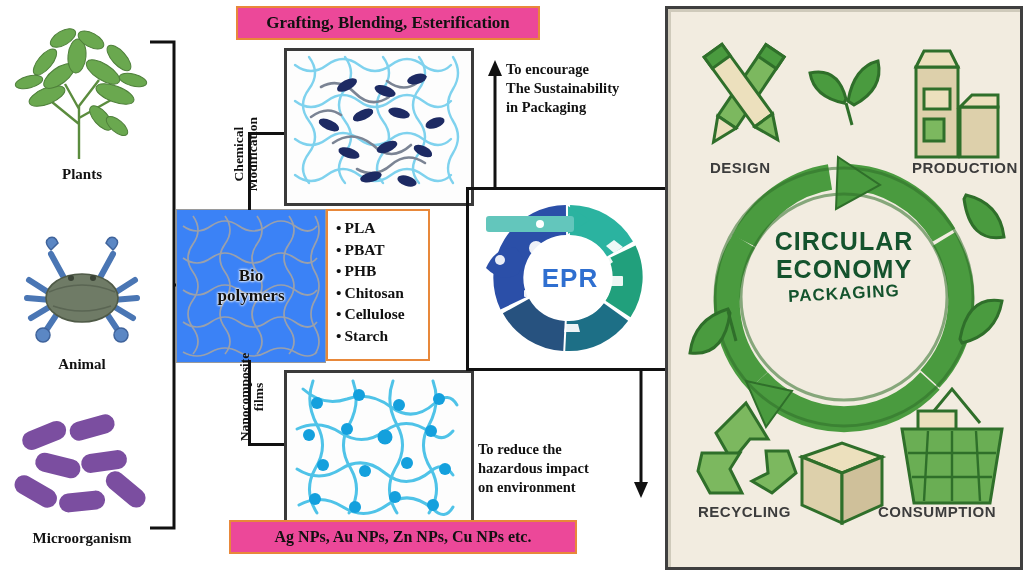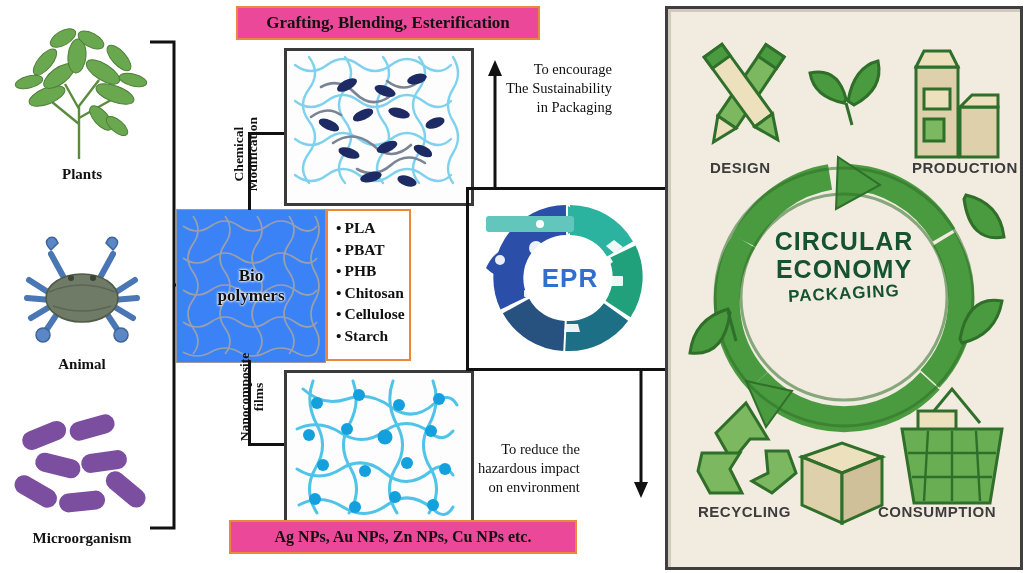--- a/index.html
+++ b/index.html
@@ -36,22 +36,22 @@
            font-size:17px;color:#111;line-height:20px;text-shadow:0 0 3px #fff,0 0 3px #fff,0 0 2px #fff;}
 
   
   .bullets{position:absolute;border:2px solid #e8883a;background:#fff;padding:6px 4px 6px 8px;box-sizing:border-box;}
   .bullets li{list-style:none;font-family:"Liberation Serif",serif;font-weight:bold;font-size:15.5px;
               color:#111;line-height:21.5px;white-space:nowrap;}
   .bullets ul{margin:0;padding:0;}
   .bullets li:before{content:"\2022";margin-right:3px;}
 
   
-  .annot{position:absolute;font-family:"Liberation Serif",serif;font-weight:normal;font-size:14.5px;
-         color:#111;line-height:19px;white-space:nowrap;text-align:right;}
+  .annot{position:absolute;font-family:"Liberation Serif",serif;font-weight:bold;font-size:14.5px;
+         color:#111;line-height:19px;white-space:nowrap;}
 
   
   .eprWrap{position:absolute;}
   .eprText{position:absolute;left:0;right:0;top:50%;transform:translateY(-50%);
            text-align:center;font-family:"Liberation Sans",sans-serif;font-weight:bold;
            font-size:26px;color:#2f6fd0;letter-spacing:1px;}
 
   
   .cePanel{position:absolute;background:#f2ece0;border:3px solid #3f3f3f;box-shadow:3px 3px 0 #cfcabb inset;}
   .ceLabel{position:absolute;font-family:"Liberation Sans",sans-serif;font-weight:bold;
@@ -156,21 +156,21 @@
         <path d="M112 6 q10 14 0 28 q-10 14 0 28 q10 14 0 28 q-10 14 0 28 q10 14 0 26"></path>
         <path d="M138 6 q8 14 0 28 q-8 14 0 28 q8 14 0 28 q-8 14 0 28 q8 14 0 26"></path>
       </g>
     </svg>
     <div class="bioText">
       <span>Bio</span><br>
       <span>polymers</span>
     </div>
   </div>
 
-  <div class="bullets" style="left:326px;top:209px;width:85px;height:152px;">
+  <div class="bullets" style="left:326px;top:209px;width:104px;height:152px;">
     <ul>
       <li>PLA</li>
       <li>PBAT</li>
       <li>PHB</li>
       <li>Chitosan</li>
       <li>Cellulose</li>
       <li>Starch</li>
     </ul>
   </div>
 

